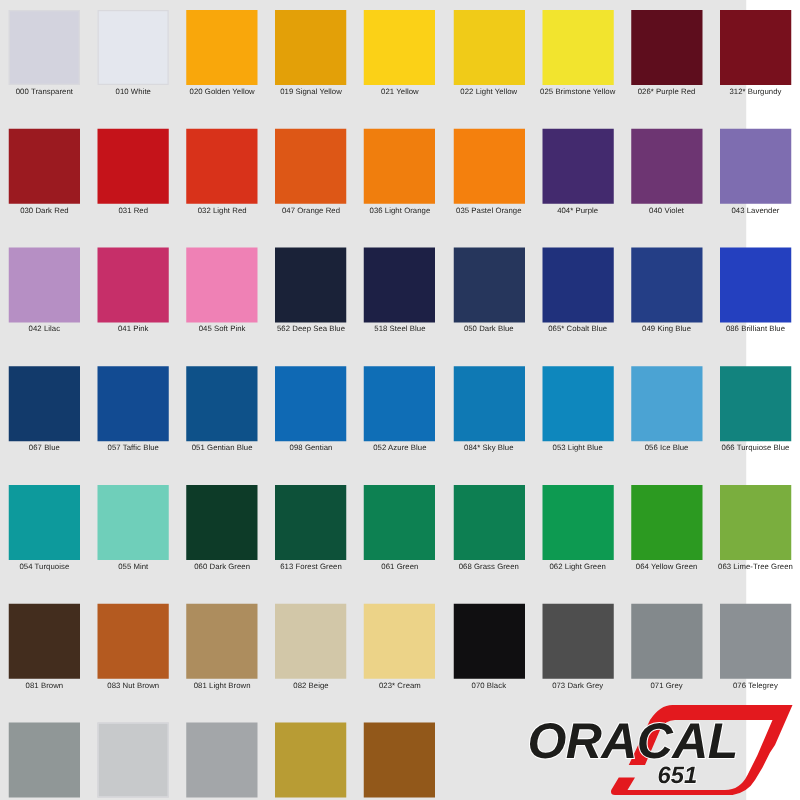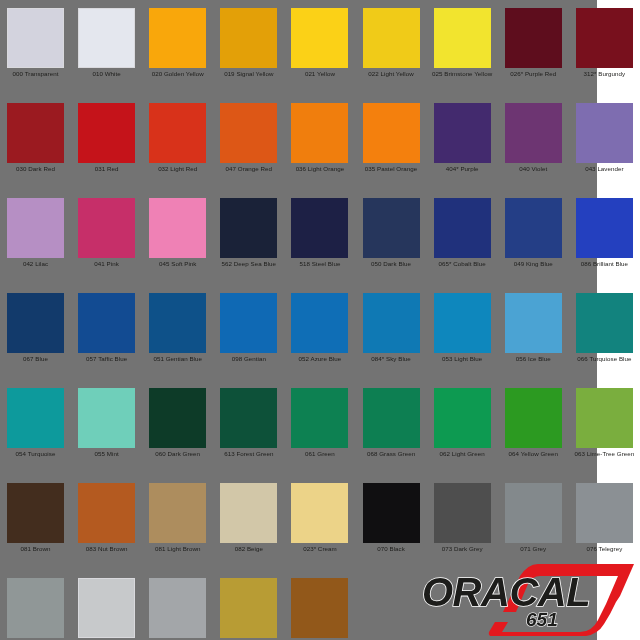--- a/index.html
+++ b/index.html
@@ -13,21 +13,21 @@
     height: 640px;
     overflow: hidden;
     font-family: "Liberation Sans", "DejaVu Sans", sans-serif;
     -webkit-font-smoothing: antialiased;
   }
 
   #chart-sheet {
     position: relative;
     width: 597px;
     height: 640px;
-    background: #737373;
+    background: #e5e5e5;
   }
 
   .swatch-grid {
     position: absolute;
     left: 0;
     top: 0;
     width: 640px;
     display: grid;
     grid-template-columns: repeat(9, 71.11px);
     grid-auto-rows: 95px;

